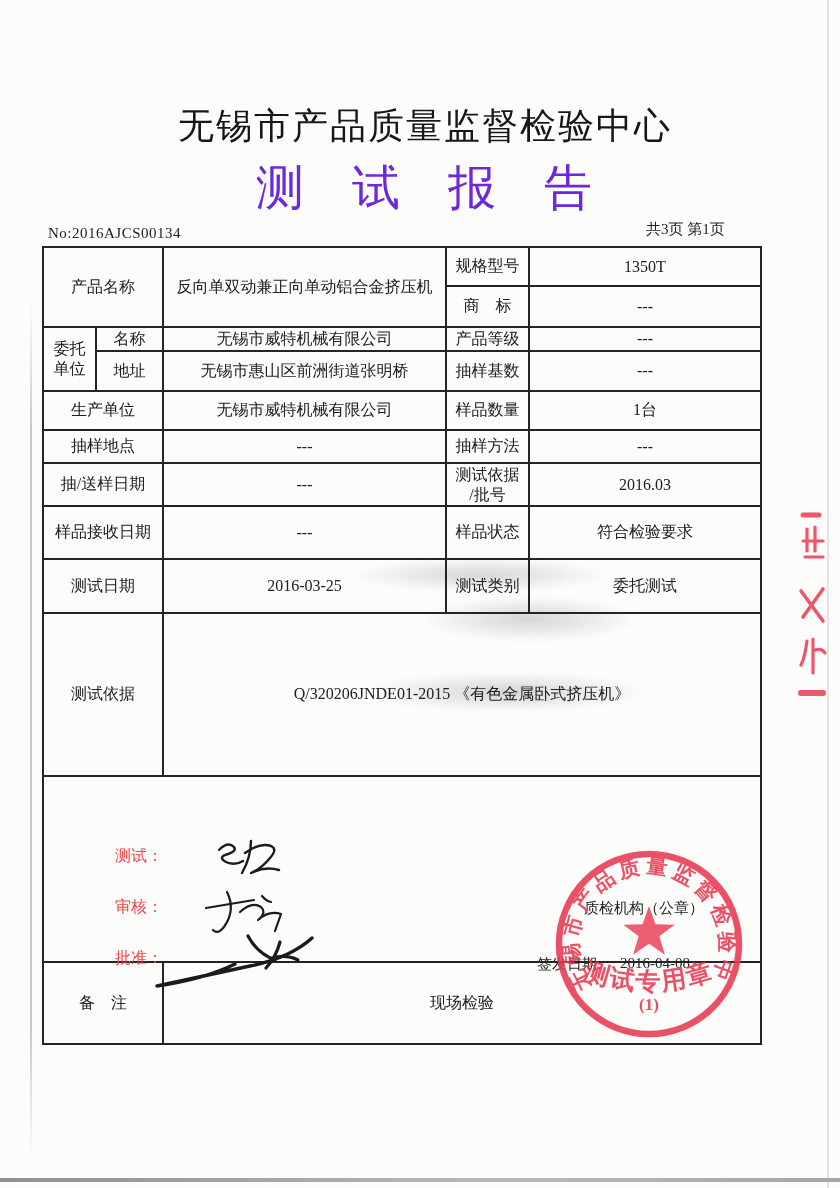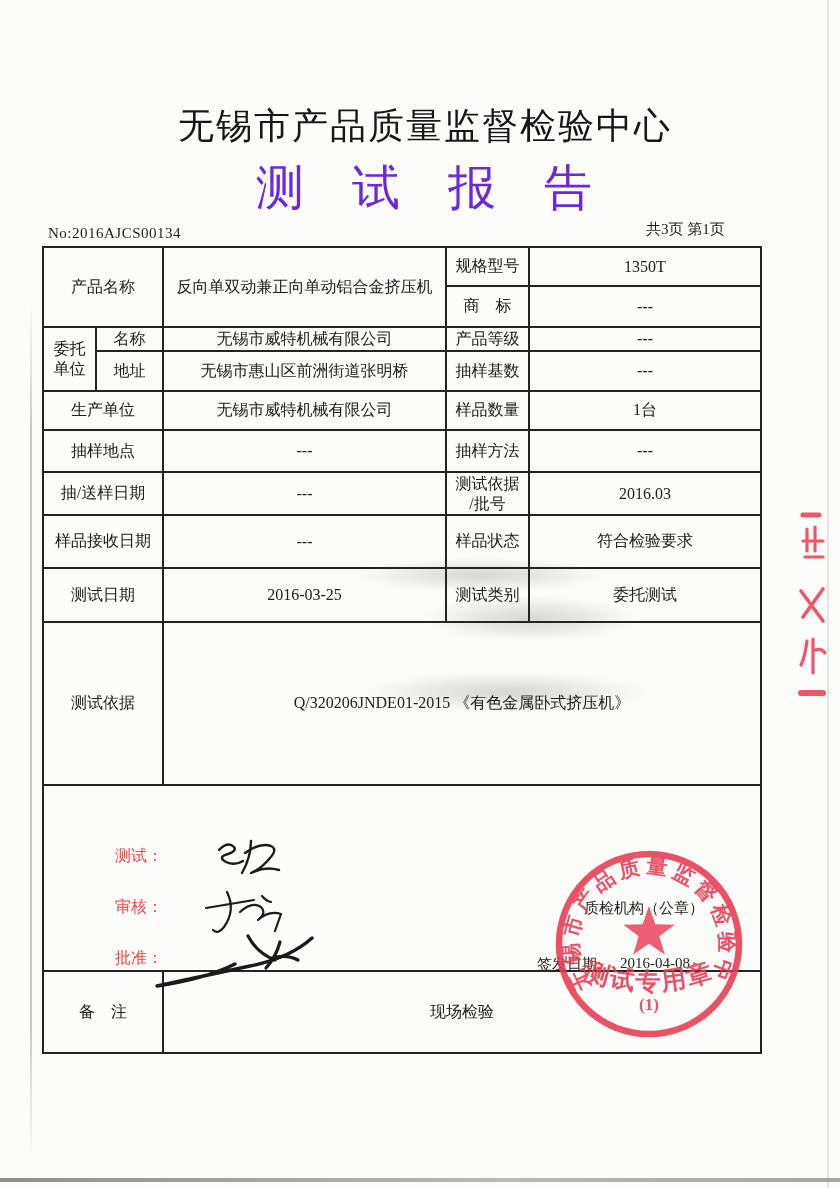--- a/index.html
+++ b/index.html
@@ -95,21 +95,21 @@
       <td class="val">无锡市惠山区前洲街道张明桥</td>
       <td>抽样基数</td>
       <td>---</td>
     </tr>
     <tr style="height:39px">
       <td colspan="2">生产单位</td>
       <td class="val">无锡市威特机械有限公司</td>
       <td>样品数量</td>
       <td>1台</td>
     </tr>
-    <tr style="height:42px">
+    <tr style="height:33px">
       <td colspan="2">抽样地点</td>
       <td>---</td>
       <td>抽样方法</td>
       <td>---</td>
     </tr>
     <tr style="height:43px">
       <td colspan="2">抽/送样日期</td>
       <td>---</td>
       <td class="two-line">
         <span>测试依据</span>

